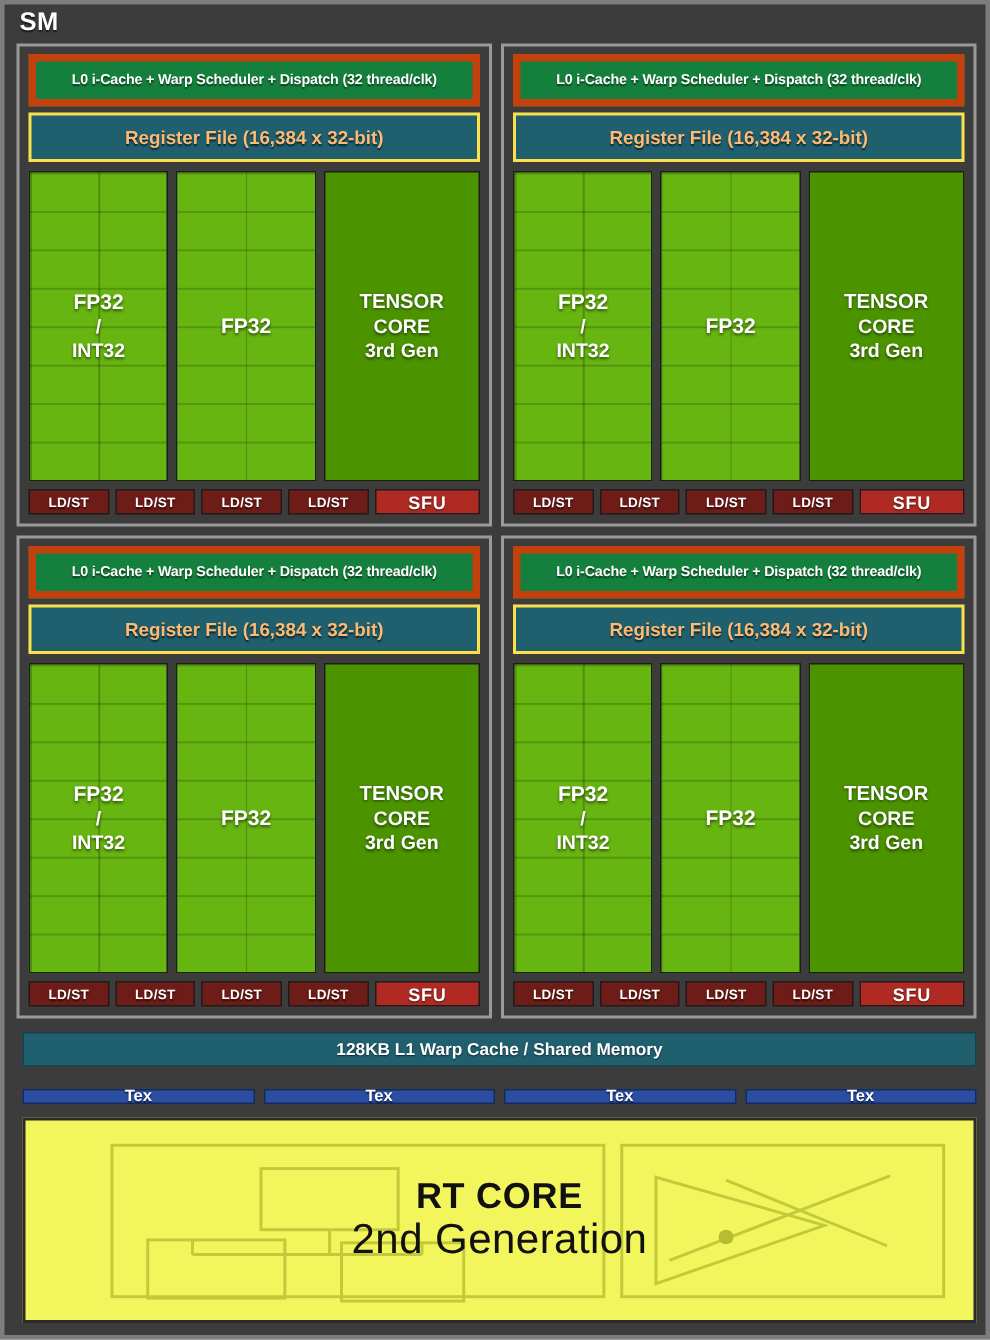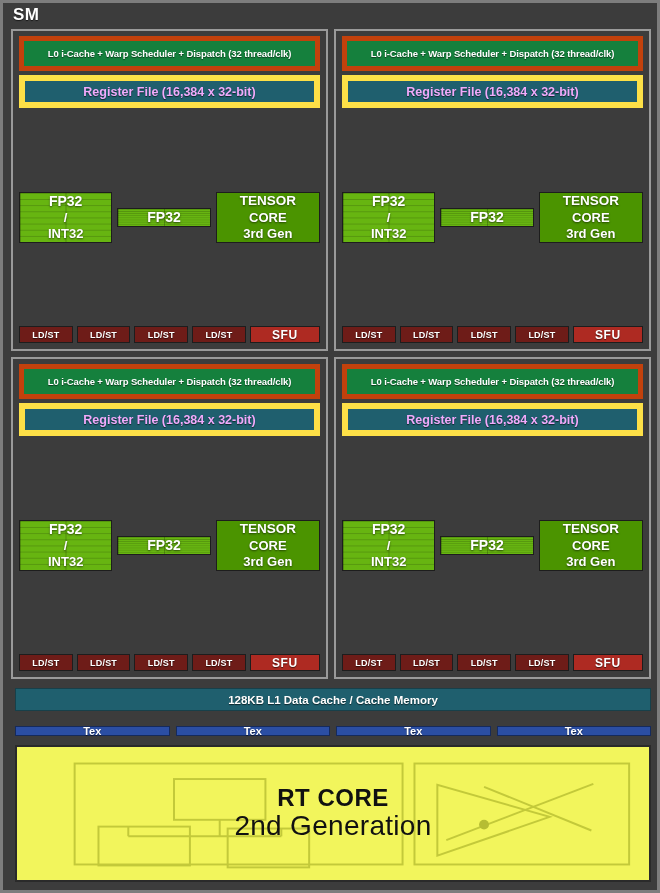--- a/index.html
+++ b/index.html
@@ -64,37 +64,36 @@
     justify-content: center;
     text-shadow: 0 1px 1px rgba(0,0,0,0.55);
     white-space: nowrap;
     letter-spacing: -0.1px;
   }
   .regfile-bar {
     box-sizing: border-box;
     height: 33px;
     margin-top: 4px;
     background: #1f5f6e;
-    border: 6px solid #fde047;
-    color: #f0abfc;
+    border: 2px solid #fde047;
+    color: #fdba74;
     font-size: 12.5px;
     font-weight: bold;
     display: flex;
     align-items: center;
     justify-content: center;
     text-shadow: 0 1px 1px rgba(0,0,0,0.6);
   }
 
   .core-row {
     margin-top: 6px;
     flex: 1 1 auto;
     display: flex;
     gap: 5px;
     min-height: 0;
-    align-items: center;
   }
   .core-col {
     box-sizing: border-box;
     border: 1px solid #1d1d1d;
     position: relative;
     display: flex;
     align-items: center;
     justify-content: center;
     min-height: 0;
   }
@@ -383,21 +382,21 @@
         <div class="ldst">LD/ST</div>
         <div class="ldst">LD/ST</div>
         <div class="ldst">LD/ST</div>
         <div class="ldst">LD/ST</div>
         <div class="sfu">SFU</div>
       </div>
     </div>
 
   </div>
 
-  <div class="l1-bar">128KB L1 Data Cache / Cache Memory</div>
+  <div class="l1-bar">128KB L1 Warp Cache / Shared Memory</div>
 
   <div class="tex-row">
     <div class="tex">Tex</div>
     <div class="tex">Tex</div>
     <div class="tex">Tex</div>
     <div class="tex">Tex</div>
   </div>
 
   <div class="rt-core">
     <svg viewBox="0 0 636 137" preserveAspectRatio="none">

